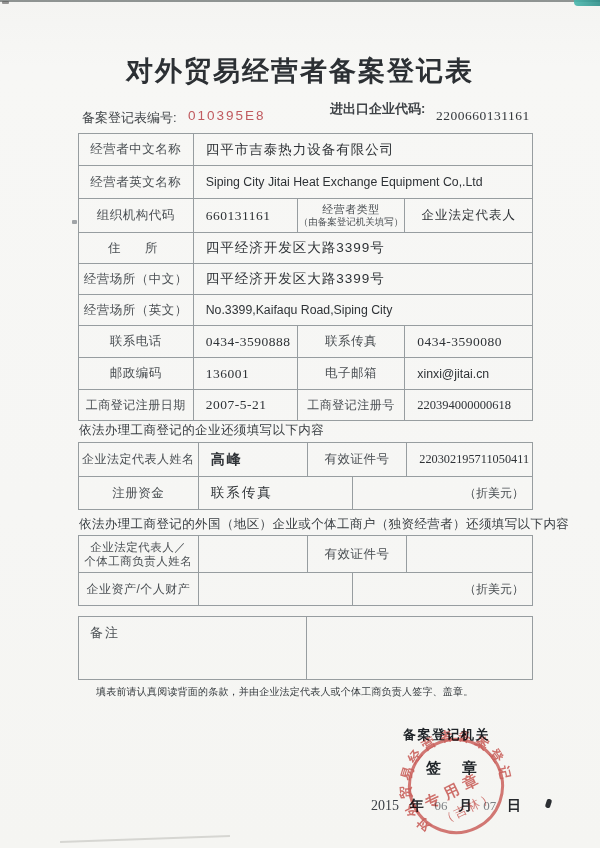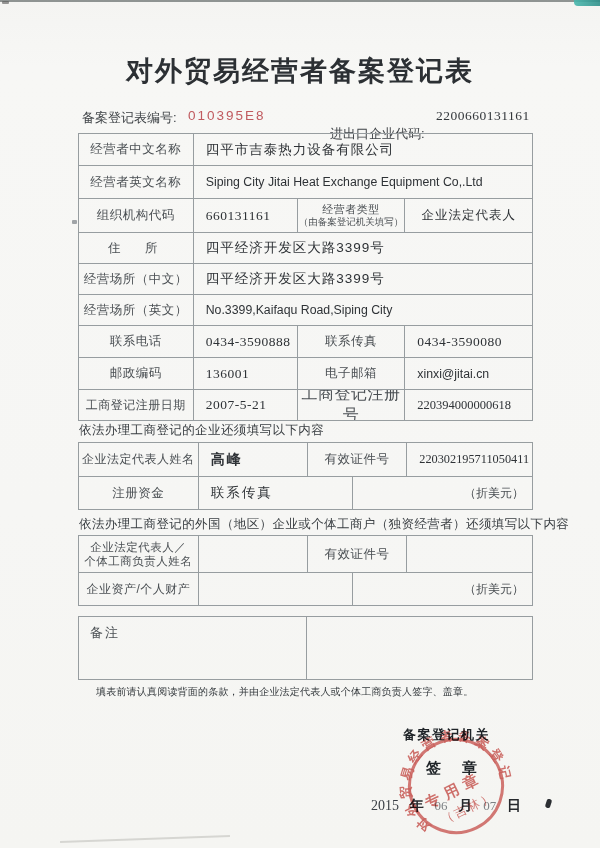--- a/index.html
+++ b/index.html
@@ -34,21 +34,21 @@
   .crease{position:absolute;left:60px;top:838px;width:170px;height:2px;background:#d6d6d2;transform:rotate(-2deg);}
 
   .title{
     position:absolute;left:0;top:53px;width:100%;
     text-align:center;font-size:27px;font-weight:bold;
     letter-spacing:2px;color:#2c3034;margin:0;
   }
   .meta-label{position:absolute;font-size:13px;color:#3f4347;}
   .meta-no-label{left:82px;top:109px;}
   .meta-red{position:absolute;left:188px;top:108px;font-size:13.5px;letter-spacing:2px;color:var(--red);}
-  .meta-code-label{left:330px;top:125px;}
+  .meta-code-label{left:330px;top:100px;font-weight:bold;}
   .meta-code-val{position:absolute;left:436px;top:108px;font-size:13.5px;color:#33373b;letter-spacing:.5px;}
 
   .t{position:absolute;left:78px;width:455px;border-top:1px solid var(--bc);border-left:1px solid var(--bc);box-sizing:border-box;}
   .row{display:flex;width:100%;}
   .c{border-right:1px solid var(--bc);border-bottom:1px solid var(--bc);
      box-sizing:border-box;display:flex;align-items:center;overflow:hidden;}
   .lab{justify-content:center;text-align:center;font-size:12.5px;color:var(--lab);letter-spacing:.5px;}
   .lab2line{flex-direction:column;justify-content:center;line-height:1.25;font-size:11px;}
   .lab2line .sub{font-size:9.5px;letter-spacing:0;}
   .val{padding-left:12px;font-size:13px;color:#2e3236;}
@@ -143,21 +143,21 @@
     </div>
     <div class="row" style="height:32px;">
       <div class="c lab" style="width:115px;">邮政编码</div>
       <div class="c val num serif" style="width:104px;">136001</div>
       <div class="c lab" style="width:108px;">电子邮箱</div>
       <div class="c val small" style="width:128px;">xinxi@jitai.cn</div>
     </div>
     <div class="row" style="height:31px;">
       <div class="c lab" style="width:115px;font-size:12px;">工商登记注册日期</div>
       <div class="c val num serif" style="width:104px;">2007-5-21</div>
-      <div class="c lab" style="width:108px;font-size:16px;">工商登记注册号</div>
+      <div class="c lab" style="width:108px;font-size:12px;">工商登记注册号</div>
       <div class="c val serif" style="width:128px;font-size:12.5px;">220394000000618</div>
     </div>
   </div>
 
   <div class="sec-head" style="top:422px;">依法办理工商登记的企业还须填写以下内容</div>
 
   <div class="t" style="top:442px;">
     <div class="row" style="height:34px;">
       <div class="c lab" style="width:120px;font-size:12px;">企业法定代表人姓名</div>
       <div class="c val bold-name" style="width:109px;">高峰</div>

